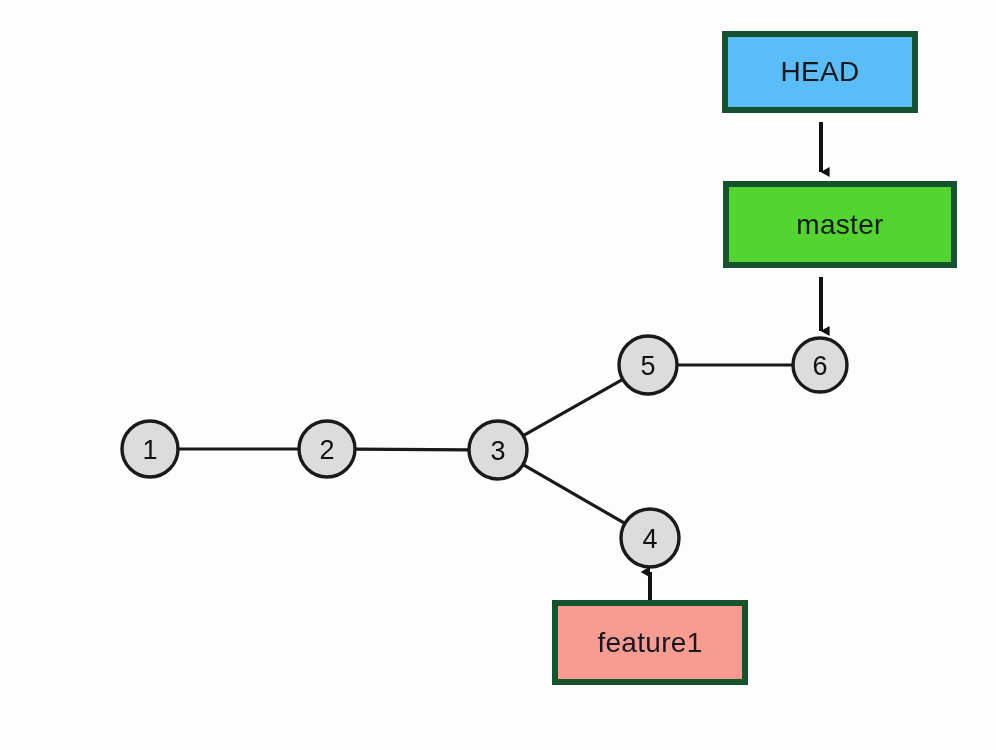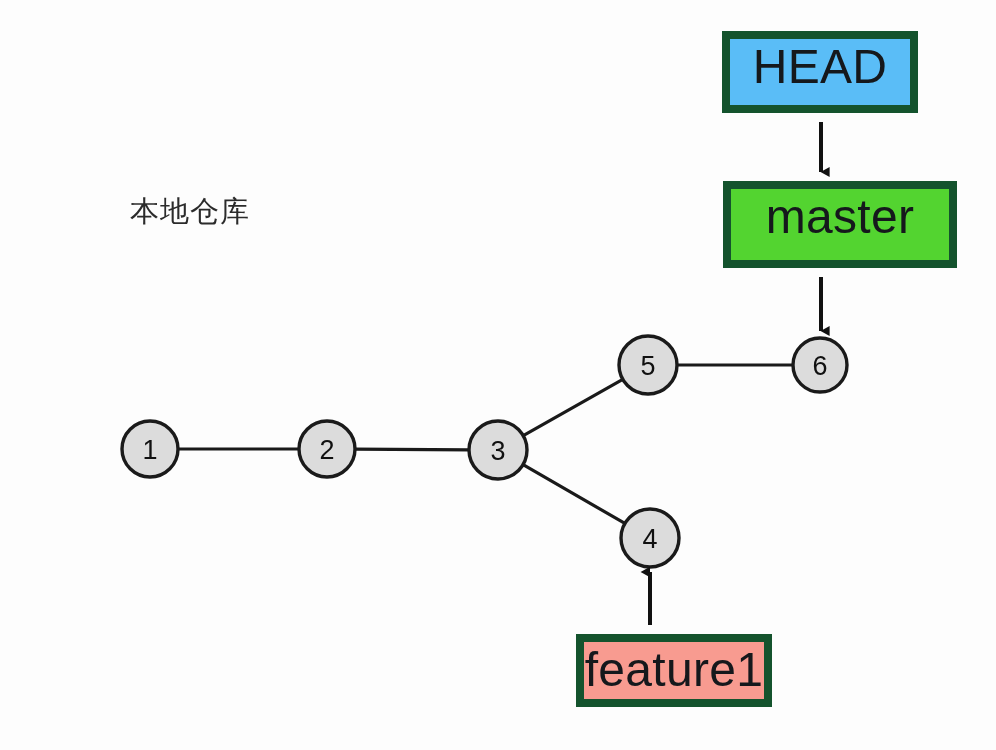--- a/index.html
+++ b/index.html
@@ -43,25 +43,25 @@
   .node-label {
     font-family: "Liberation Sans", "DejaVu Sans", sans-serif;
     font-size: 27px;
     fill: #111111;
     text-anchor: middle;
     dominant-baseline: central;
   }
   .ref-box {
     position: absolute;
     box-sizing: border-box;
-    border: 8px solid #14532d;
+    border: 6px solid #14532d;
     display: flex;
-    align-items: flex-start;
+    align-items: center;
     justify-content: center;
-    font-size: 48px;
+    font-size: 28px;
     color: #15181c;
     letter-spacing: 0.3px;
   }
   .ref-box-head {
     background: #5abdf7;
   }
   .ref-box-master {
     background: #53d430;
   }
   .ref-box-feature {
@@ -124,27 +124,26 @@
           <text x="820" y="366" class="node-label">6</text>
         </g>
       </g>
     <g id="pointers-group">
         <line x1="821" y1="122" x2="821" y2="172" class="pointer-line" marker-end="url(#arrow-down)"></line>
         <line x1="821" y1="277" x2="821" y2="331" class="pointer-line" marker-end="url(#arrow-down)"></line>
         <line x1="650" y1="625" x2="650" y2="572" class="pointer-line" marker-end="url(#arrow-head)"></line>
       </g>
   </svg>
 
-  <div class="region-label" style="left:130px; top:192px;">本地仓库</div>
 
   <div class="ref-box ref-box-head" style="left:722px; top:31px; width:196px; height:82px;">
     <span>HEAD</span>
   </div>
 
   <div class="ref-box ref-box-master" style="left:723px; top:181px; width:234px; height:87px;">
     <span>master</span>
   </div>
 
-  <div class="ref-box ref-box-feature" style="left:552px; top:634px; width:196px; height:73px;margin-left:24px;">
+  <div class="ref-box ref-box-feature" style="left:552px; top:600px; width:196px; height:85px;">
     <span>feature1</span>
   </div>
 
 </div>
 
 </body></html>

